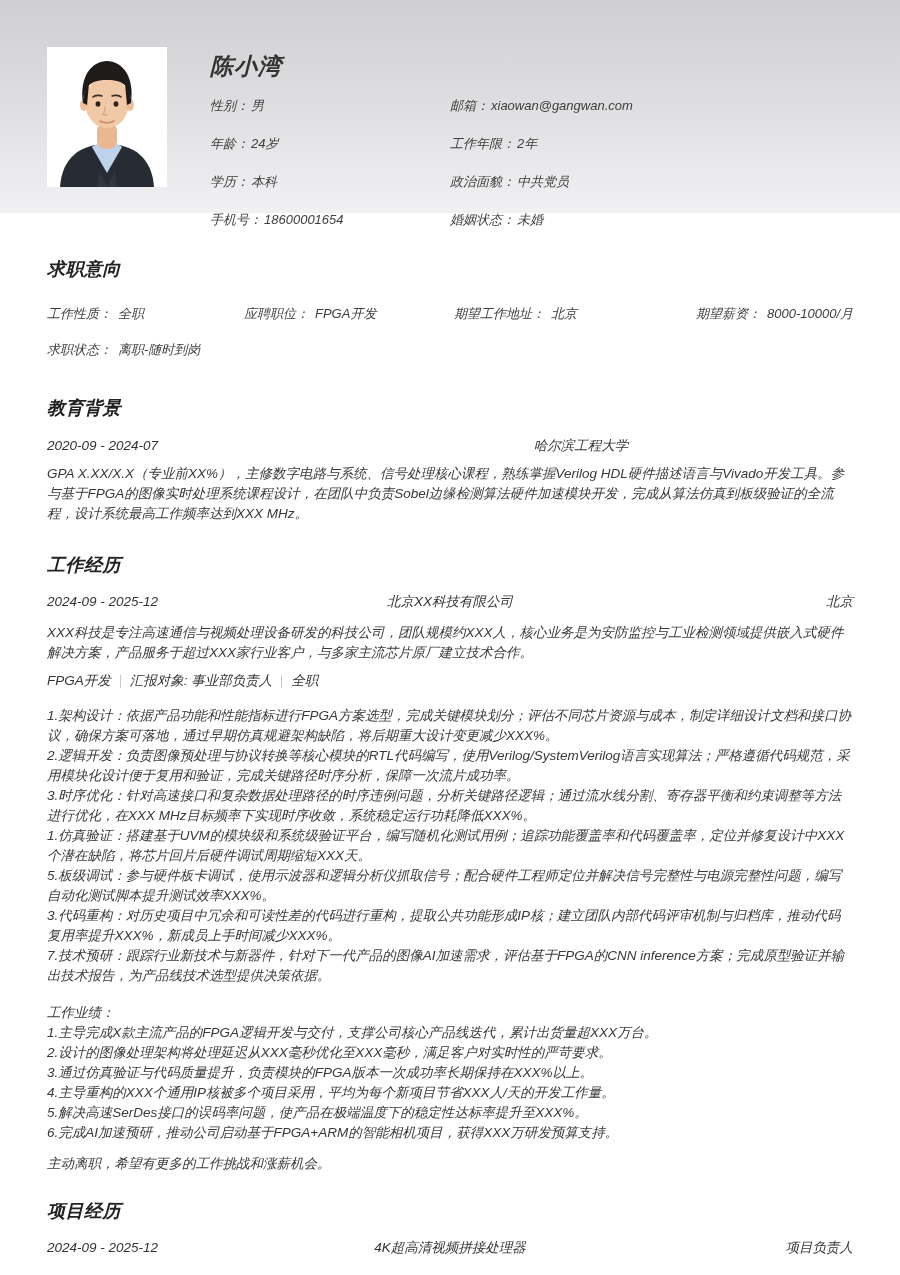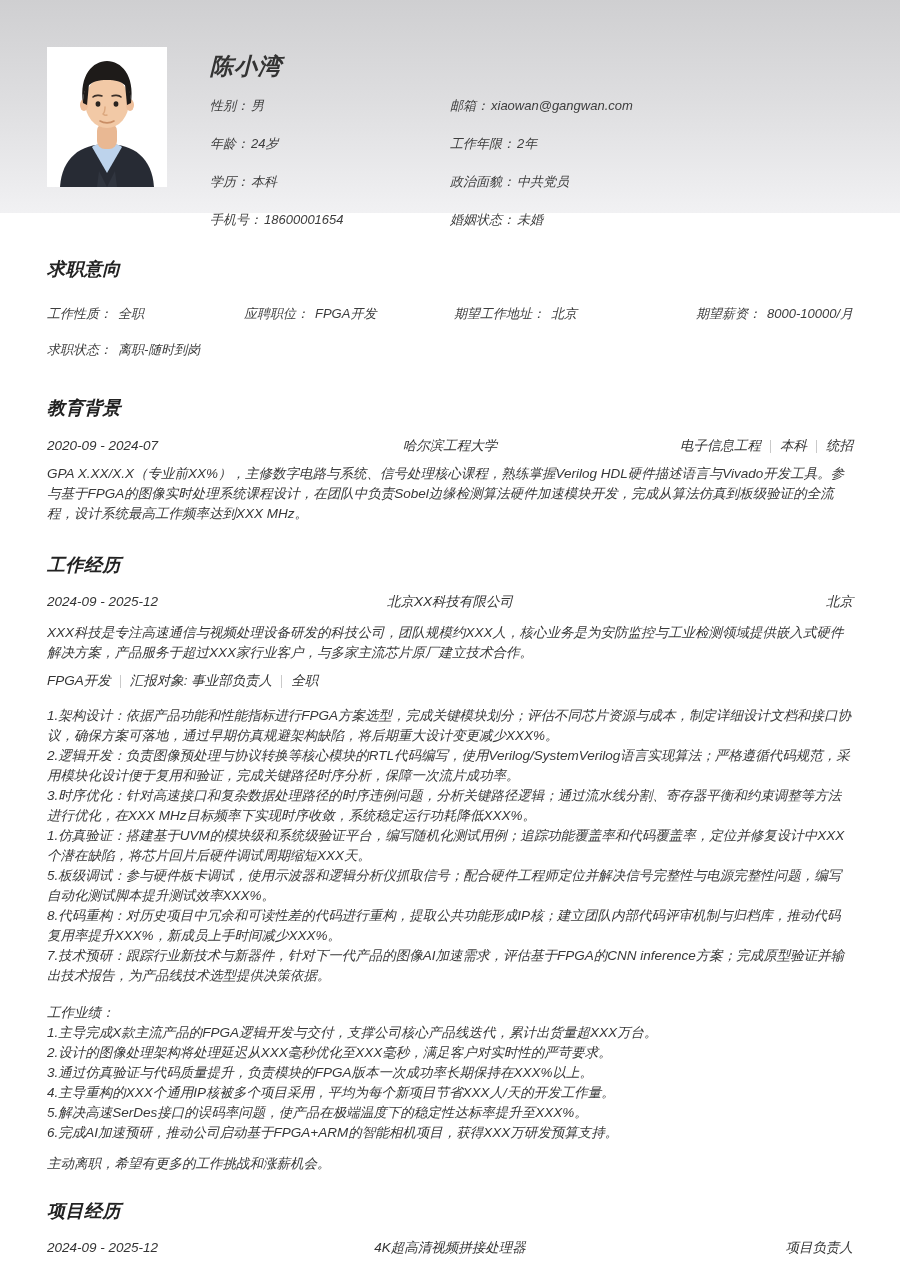--- a/index.html
+++ b/index.html
@@ -110,27 +110,20 @@
       <div class="cell cell-right"><span>期望薪资：</span><span class="intent-value">8000-10000/月</span></div>
     </div>
     <div class="intent-row2">
       <span>求职状态：</span><span class="intent-value">离职-随时到岗</span>
     </div>
 
     <h2 class="sec-title mt-edu-title">教育背景</h2>
     <div class="meta-row">
       <div class="meta-left">2020-09 - 2024-07</div>
       <div class="meta-mid">哈尔滨工程大学</div>
-      <div class="meta-right">
-        <span>电子信息工程</span>
-        <span class="vdiv"></span>
-        <span>本科</span>
-        <span class="vdiv"></span>
-        <span>统招</span>
-      </div>
     </div>
     <div class="para">GPA X.XX/X.X（专业前XX%），主修数字电路与系统、信号处理核心课程，熟练掌握Verilog HDL硬件描述语言与Vivado开发工具。参与基于FPGA的图像实时处理系统课程设计，在团队中负责Sobel边缘检测算法硬件加速模块开发，完成从算法仿真到板级验证的全流程，设计系统最高工作频率达到XXX MHz。</div>
 
     <h2 class="sec-title mt-work-title">工作经历</h2>
     <div class="meta-row work">
       <div class="meta-left">2024-09 - 2025-12</div>
       <div class="meta-mid">北京XX科技有限公司</div>
       <div class="meta-right">北京</div>
     </div>
     <div class="para company">XXX科技是专注高速通信与视频处理设备研发的科技公司，团队规模约XXX人，核心业务是为安防监控与工业检测领域提供嵌入式硬件解决方案，产品服务于超过XXX家行业客户，与多家主流芯片原厂建立技术合作。</div>
@@ -140,21 +133,21 @@
       <span>汇报对象: 事业部负责人</span>
       <span class="vdiv"></span>
       <span>全职</span>
     </div>
     <div class="block">
       <div>1.架构设计：依据产品功能和性能指标进行FPGA方案选型，完成关键模块划分；评估不同芯片资源与成本，制定详细设计文档和接口协议，确保方案可落地，通过早期仿真规避架构缺陷，将后期重大设计变更减少XXX%。</div>
       <div>2.逻辑开发：负责图像预处理与协议转换等核心模块的RTL代码编写，使用Verilog/SystemVerilog语言实现算法；严格遵循代码规范，采用模块化设计便于复用和验证，完成关键路径时序分析，保障一次流片成功率。</div>
       <div>3.时序优化：针对高速接口和复杂数据处理路径的时序违例问题，分析关键路径逻辑；通过流水线分割、寄存器平衡和约束调整等方法进行优化，在XXX MHz目标频率下实现时序收敛，系统稳定运行功耗降低XXX%。</div>
       <div>1.仿真验证：搭建基于UVM的模块级和系统级验证平台，编写随机化测试用例；追踪功能覆盖率和代码覆盖率，定位并修复设计中XXX个潜在缺陷，将芯片回片后硬件调试周期缩短XXX天。</div>
       <div>5.板级调试：参与硬件板卡调试，使用示波器和逻辑分析仪抓取信号；配合硬件工程师定位并解决信号完整性与电源完整性问题，编写自动化测试脚本提升测试效率XXX%。</div>
-      <div>8.代码重构：对历史项目中冗余和可读性差的代码进行重构，提取公共功能形成IP核；建立团队内部代码评审机制与归档库，推动代码复用率提升XXX%，新成员上手时间减少XXX%。</div>
+      <div>3.代码重构：对历史项目中冗余和可读性差的代码进行重构，提取公共功能形成IP核；建立团队内部代码评审机制与归档库，推动代码复用率提升XXX%，新成员上手时间减少XXX%。</div>
       <div>7.技术预研：跟踪行业新技术与新器件，针对下一代产品的图像AI加速需求，评估基于FPGA的CNN inference方案；完成原型验证并输出技术报告，为产品线技术选型提供决策依据。</div>
     </div>
     <div class="block achievements">
       <div>工作业绩：</div>
       <div>1.主导完成X款主流产品的FPGA逻辑开发与交付，支撑公司核心产品线迭代，累计出货量超XXX万台。</div>
       <div>2.设计的图像处理架构将处理延迟从XXX毫秒优化至XXX毫秒，满足客户对实时性的严苛要求。</div>
       <div>3.通过仿真验证与代码质量提升，负责模块的FPGA版本一次成功率长期保持在XXX%以上。</div>
       <div>4.主导重构的XXX个通用IP核被多个项目采用，平均为每个新项目节省XXX人/天的开发工作量。</div>
       <div>5.解决高速SerDes接口的误码率问题，使产品在极端温度下的稳定性达标率提升至XXX%。</div>
       <div>6.完成AI加速预研，推动公司启动基于FPGA+ARM的智能相机项目，获得XXX万研发预算支持。</div>

